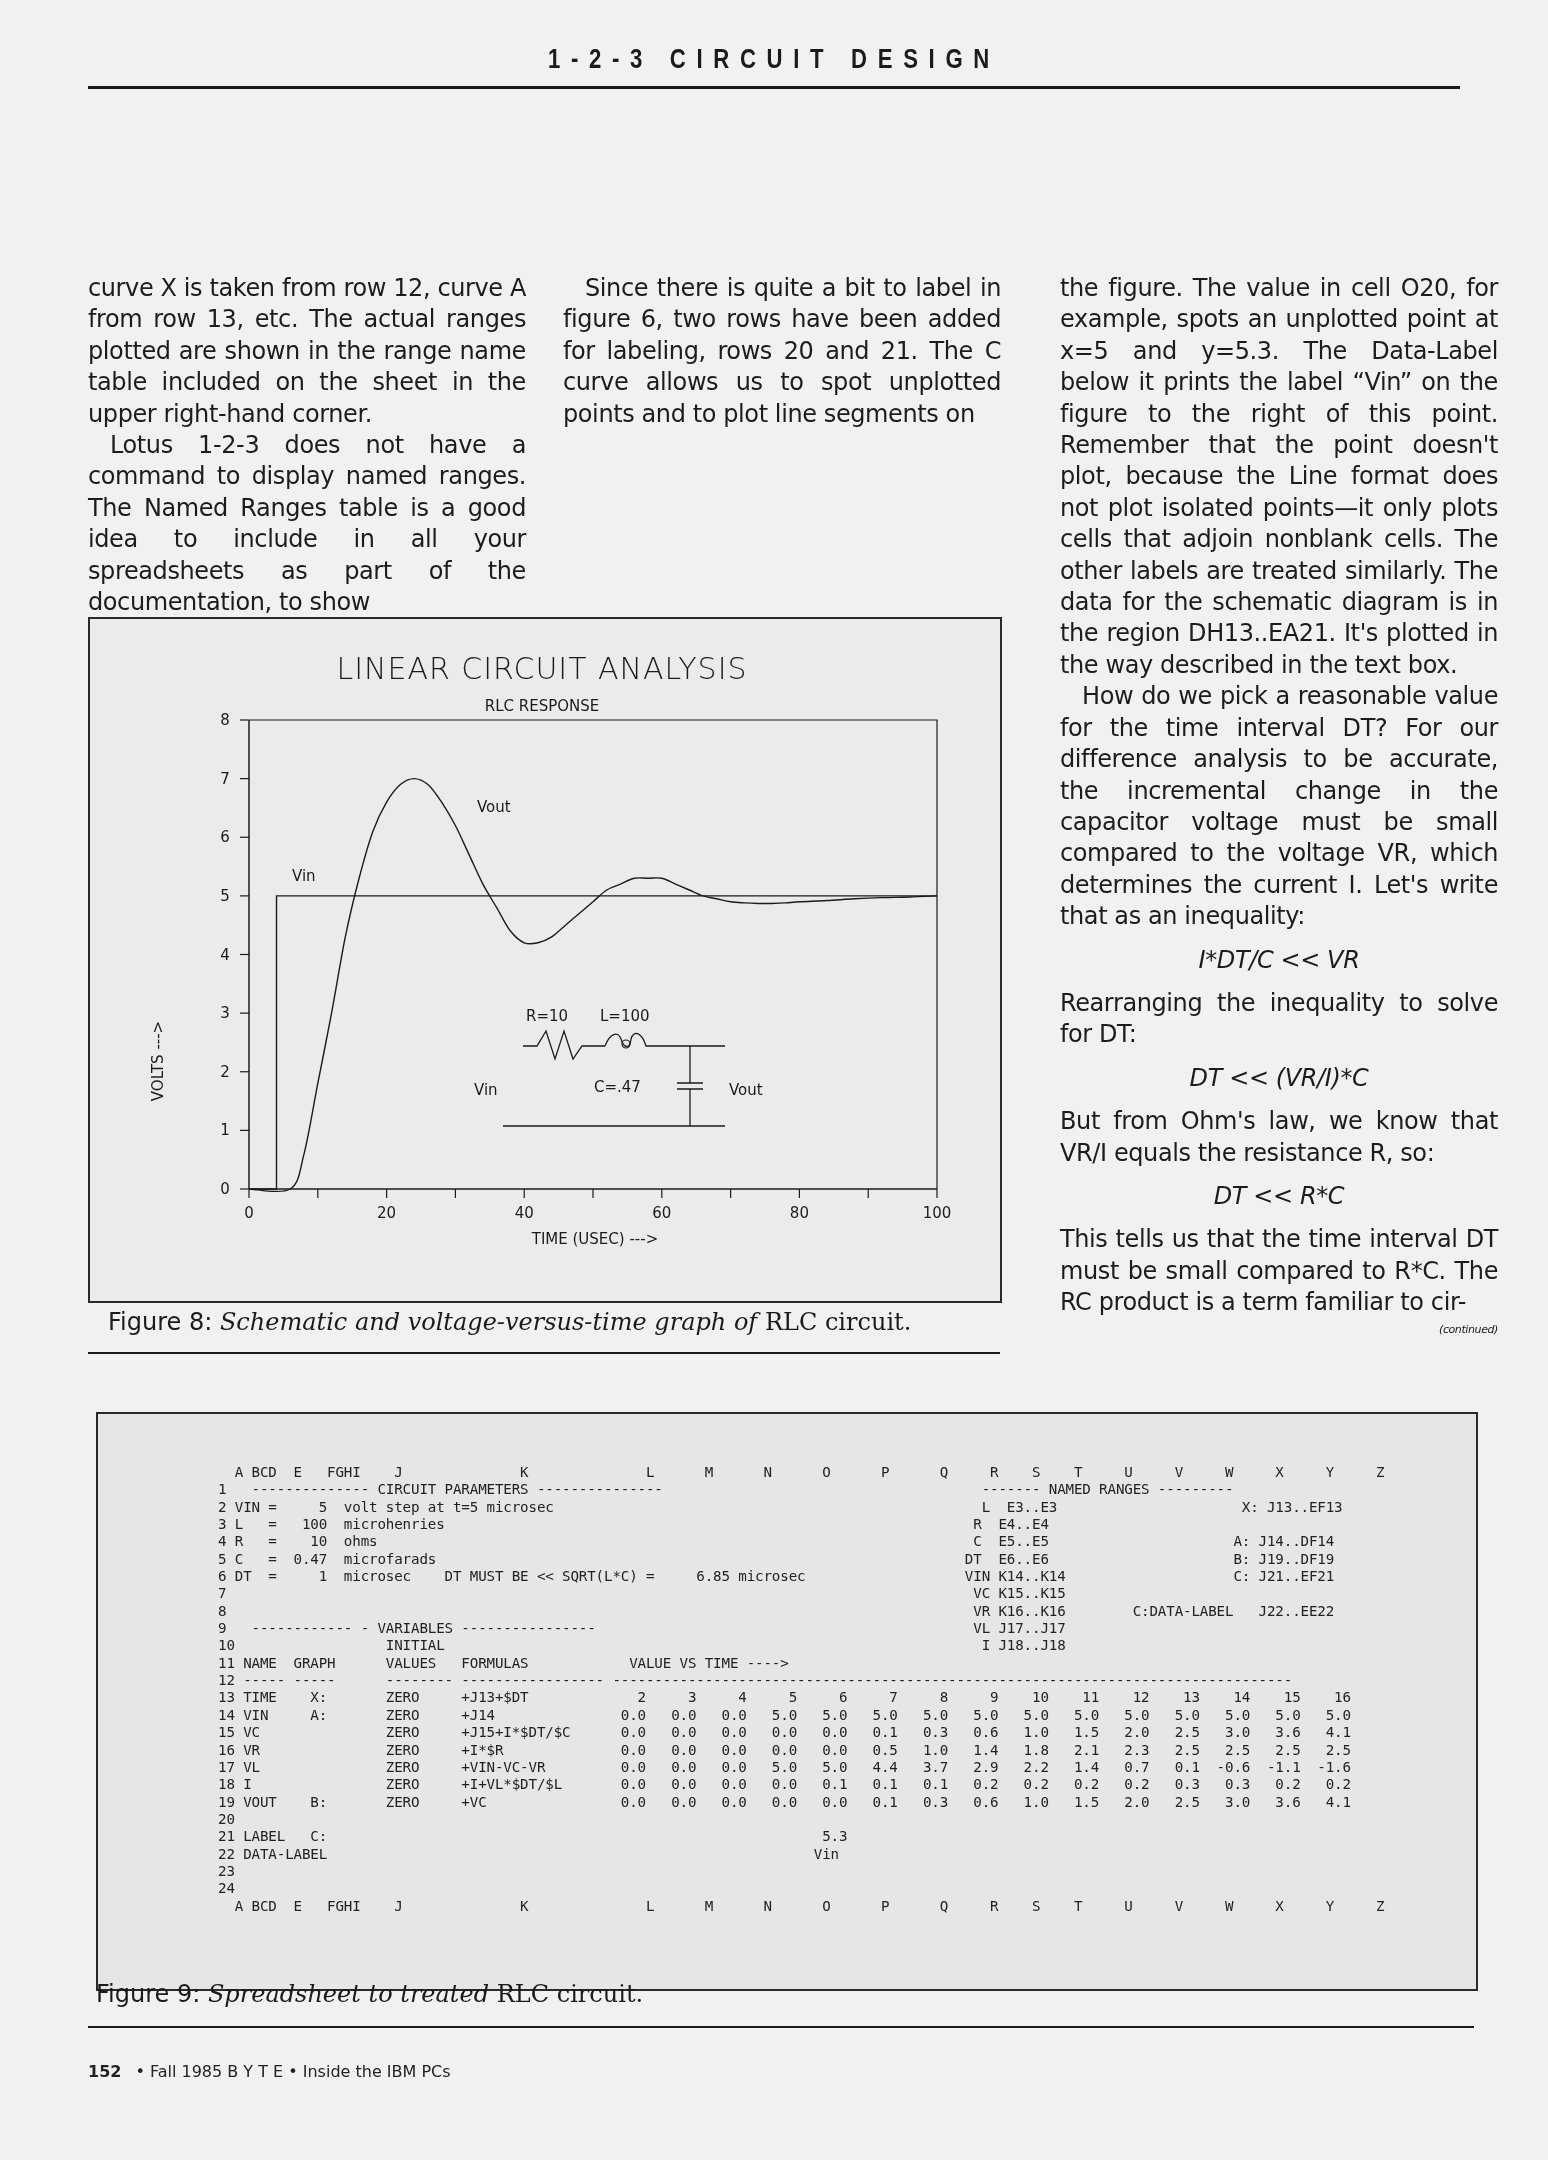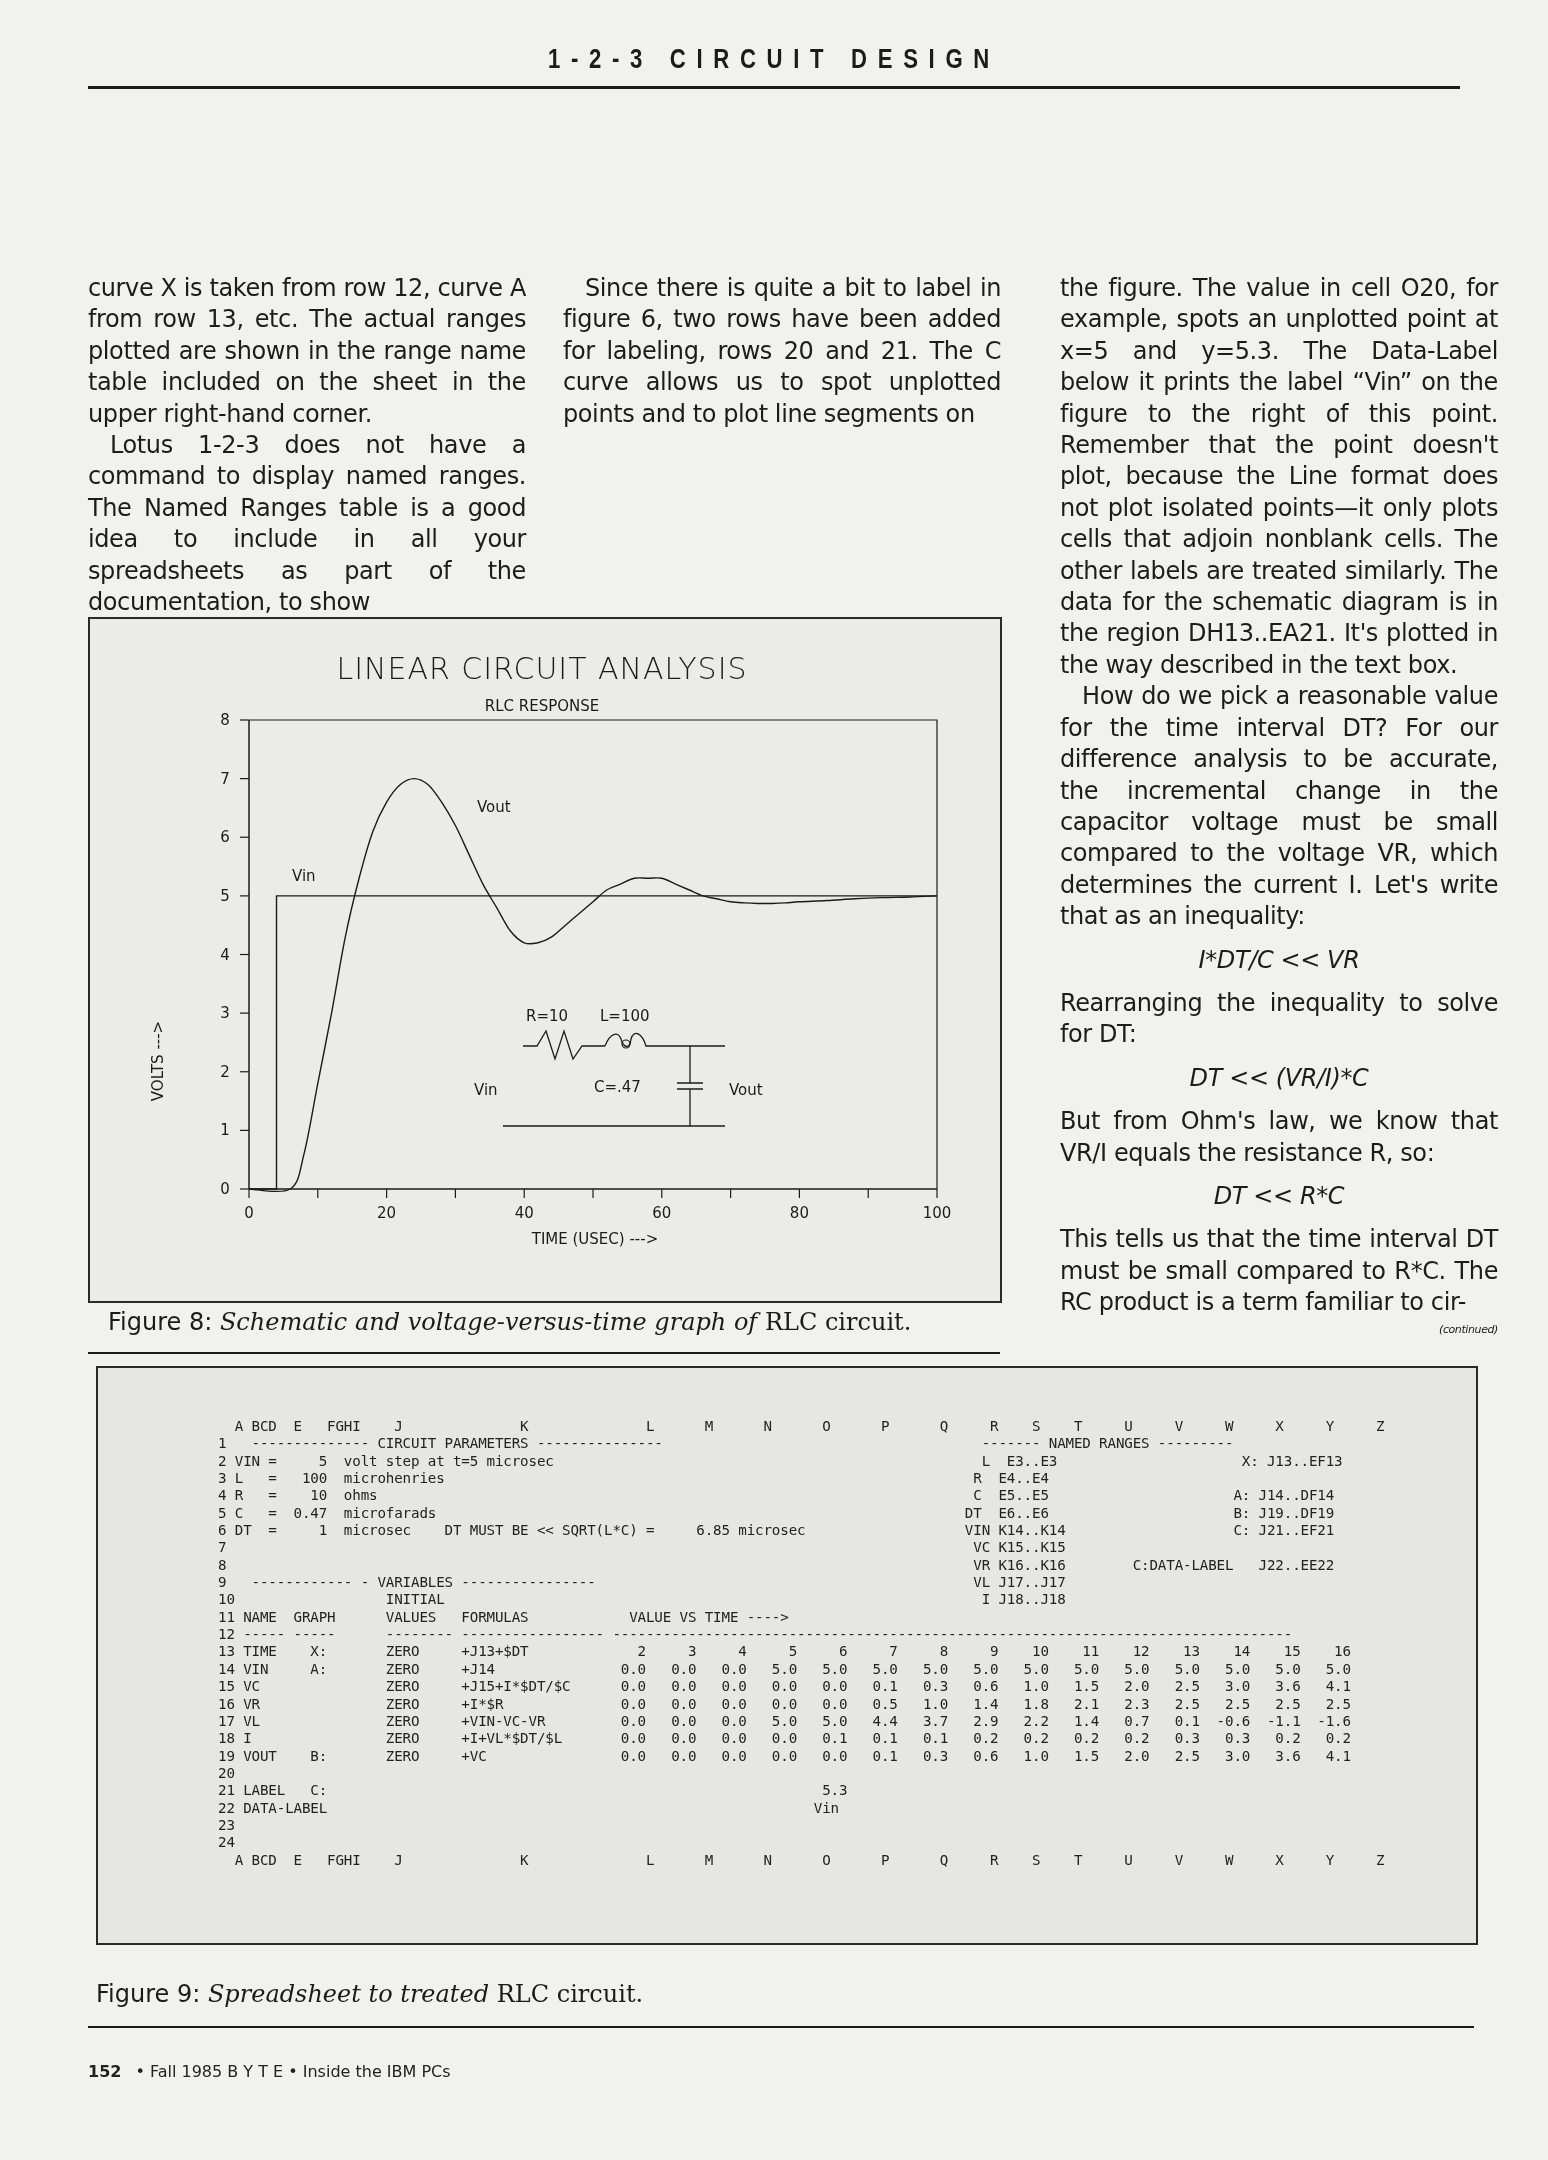--- a/index.html
+++ b/index.html
@@ -22,21 +22,21 @@
   .col p { margin:0; }
   .col p.indent { text-indent:22px; }
   .col .eq { text-align:center; font-style:italic; margin:12px 0; }
   .col .cont { text-align:right; font-style:italic; font-size:11px; line-height:22px; }
   .fig-box { position:absolute; border:2px solid #2a2a2a; background:#ebebea; }
   .chart-svg text { font-family:"DejaVu Sans", sans-serif; fill:#1b1b1b; }
   .caption { position:absolute; font-family:"DejaVu Serif", serif; font-size:24px; color:#1b1b1b; }
   .caption .lead { font-family:"DejaVu Sans", sans-serif; }
   .caption .it { font-style:italic; }
   .sheet {
-    position:absolute; left:96px; top:1366px; width:1378px; height:575px;
+    position:absolute; left:96px; top:1412px; width:1378px; height:575px;
     border:2px solid #2a2a2a; background:#e6e6e4;
   }
   .sheet pre {
     margin:0; position:absolute; left:120px; top:50px;
     font-family:"DejaVu Sans Mono", monospace; font-size:14.2px; line-height:17.35px;
     color:#222; white-space:pre; letter-spacing:-0.15px;
   }
   .sheet-line { display:block; height:17.35px; }
   .footer { position:absolute; left:88px; top:2062px; font-family:"DejaVu Sans", sans-serif; font-size:16px; color:#222; }
   .footer b { margin-right:14px; }

